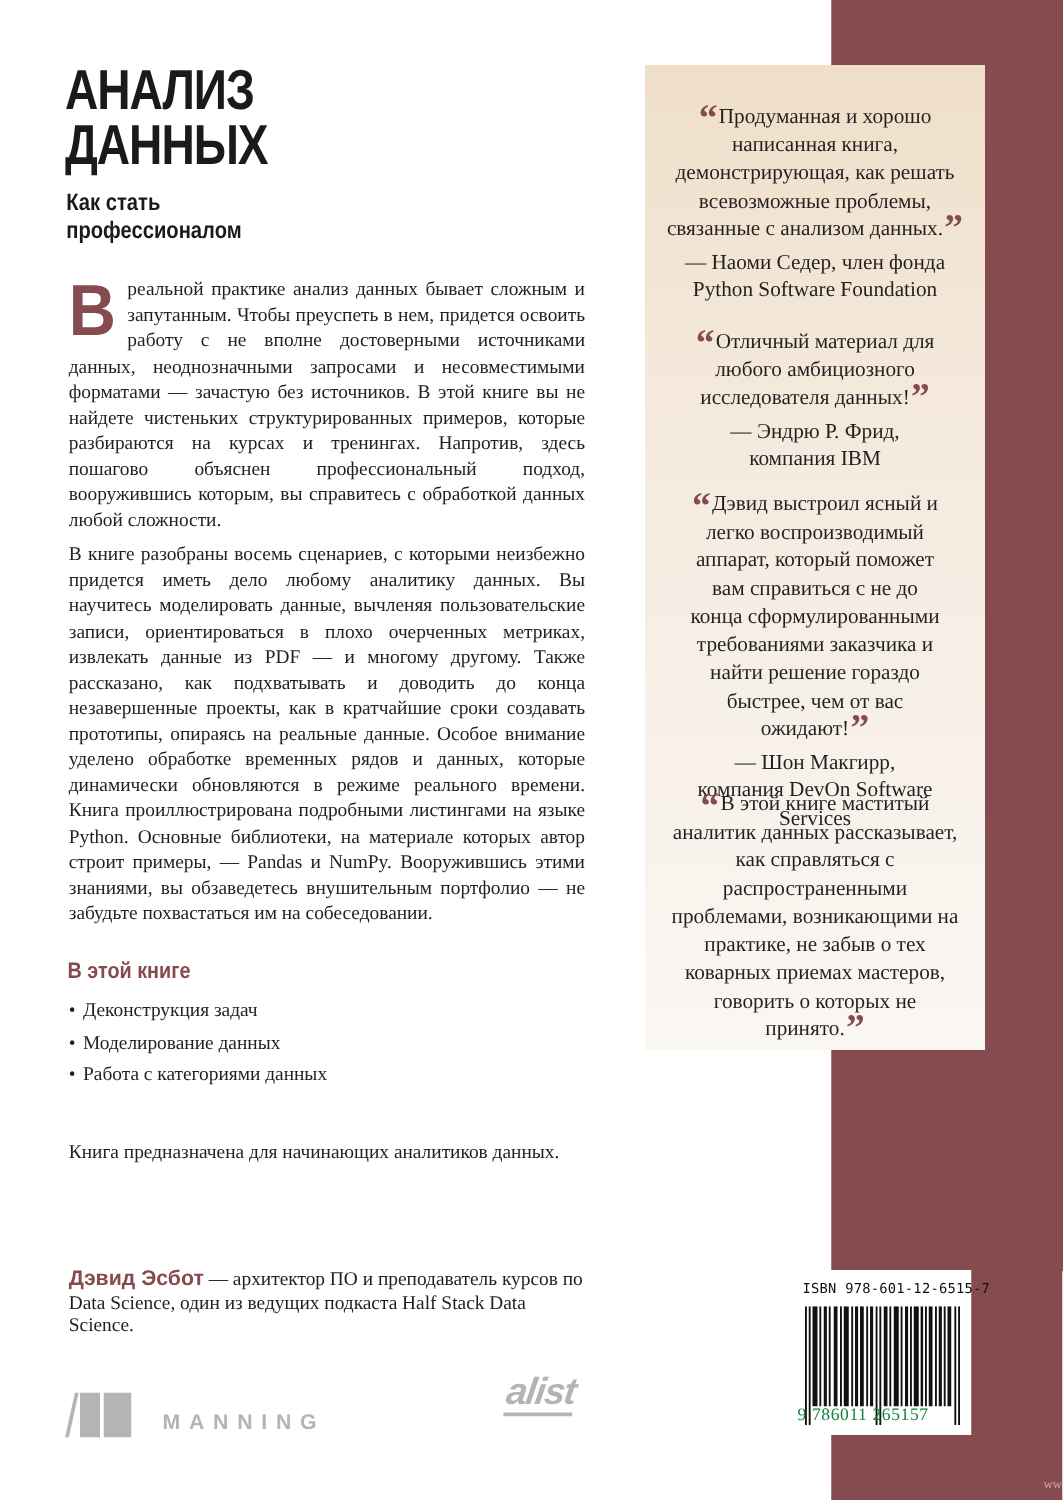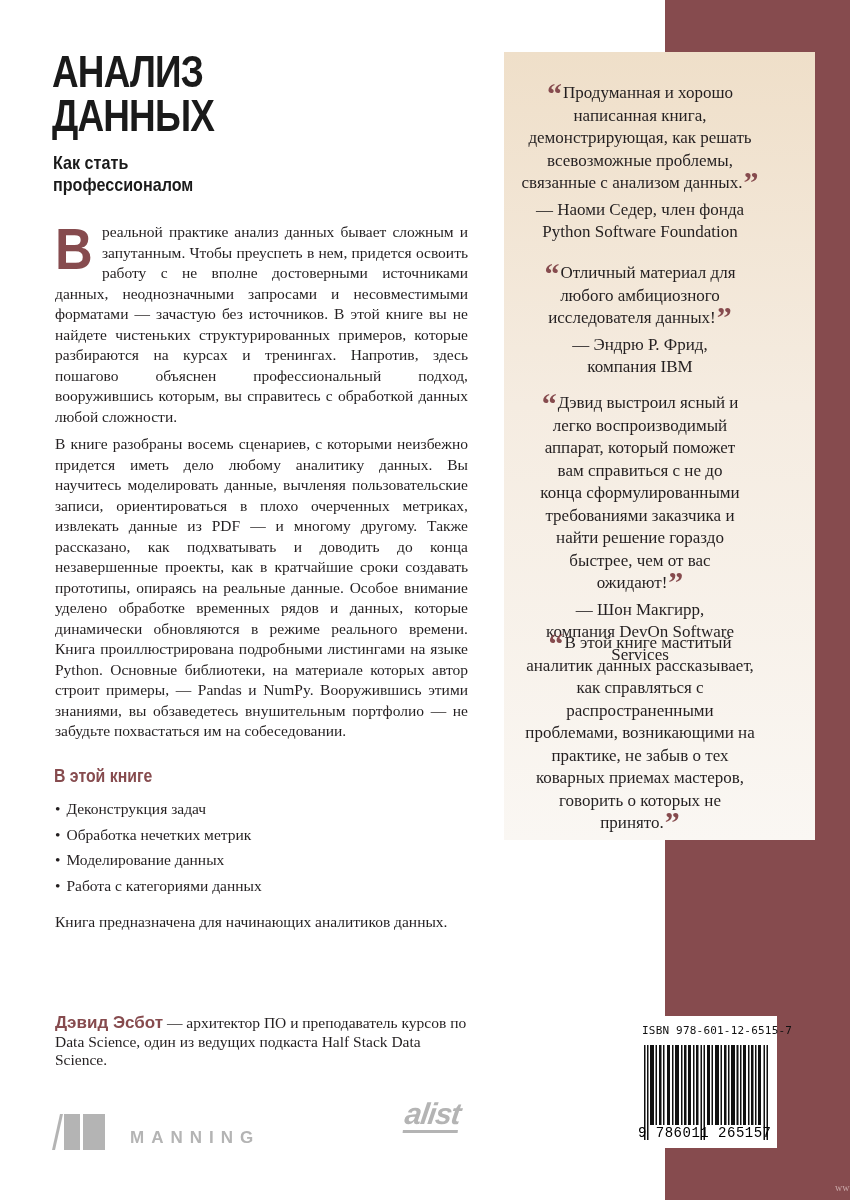--- a/index.html
+++ b/index.html
@@ -77,21 +77,21 @@
     }
     .alist {
       position: absolute; left: 405px; top: 1098px;
       font-family: "Liberation Sans", "DejaVu Sans", sans-serif;
       font-weight: bold; font-style: italic; font-size: 30px; color: #b4b4b4;
       letter-spacing: -1px; border-bottom: 3px solid #b4b4b4; line-height: 32px;
       transform: skewX(-8deg);
     }
     
     .quote-box {
-      position: absolute; left: 504px; top: 52px; width: 311px; height: 788px;
+      position: absolute; left: 516px; top: 52px; width: 272px; height: 788px;
       background: linear-gradient(to bottom, #efdfc9 0%, #f5ece1 45%, #faf7f3 100%);
     }
     .quote {
       position: absolute; left: 0; width: 272px; text-align: center;
       font-size: 17px; line-height: 22.5px; color: #231f20;
     }
     .qmark {
       font-family: "Liberation Serif", "DejaVu Serif", serif;
       font-weight: bold; color: #864b4e; font-size: 30px; line-height: 0;
       position: relative;
@@ -106,22 +106,22 @@
     }
     .isbn-text {
       position: absolute; left: 8px; top: 8px;
       font-family: "DejaVu Sans Mono", "Liberation Mono", monospace;
       font-size: 11px; color: #111; letter-spacing: 0.2px;
       white-space: nowrap;
     }
     .bars { position: absolute; left: 10px; top: 29px; width: 125px; height: 95px; }
     .ean-digits {
       position: absolute; left: 4px; top: 109px;
-      font-family: Liberation Mono, monospace;
-      font-size: 14px; color: #000000; letter-spacing: 0.5px; background: transparent;
+      font-family: Liberation Serif, serif;
+      font-size: 14px; color: #15803d; letter-spacing: 0.5px; background: transparent;
       white-space: nowrap;
     }
     .watermark {
       position: absolute; left: 789px; top: 1182px;
       font-family: Liberation Serif, serif;
       font-size: 10px; color: #c9a7a8; margin-left: 46px;
     }
   </style>
 </head>
 <body>
@@ -138,21 +138,20 @@
 </h2>
 
 <div class="body-col">
   <p><span class="dropcap">В</span><span> реальной практике анализ данных бывает сложным и запутанным. Чтобы преуспеть в нем, придется освоить работу с не вполне достоверными источниками данных, неоднозначными запросами и несовместимыми форматами — зачастую без источников. В этой книге вы не найдете чистеньких структурированных примеров, которые разбираются на курсах и тренингах. Напротив, здесь пошагово объяснен профессиональный подход, вооружившись которым, вы справитесь с обработкой данных любой сложности.</span></p>
   <p>В книге разобраны восемь сценариев, с которыми неизбежно придется иметь дело любому аналитику данных. Вы научитесь моделировать данные, вычленяя пользовательские записи, ориентироваться в плохо очерченных метриках, извлекать данные из PDF — и многому другому. Также рассказано, как подхватывать и доводить до конца незавершенные проекты, как в кратчайшие сроки создавать прототипы, опираясь на реальные данные. Особое внимание уделено обработке временных рядов и данных, которые динамически обновляются в режиме реального времени. Книга проиллюстрирована подробными листингами на языке Python. Основные библиотеки, на материале которых автор строит примеры, — Pandas и NumPy. Вооружившись этими знаниями, вы обзаведетесь внушительным портфолио — не забудьте похвастаться им на собеседовании.</p>
 </div>
 
 <div class="section-head">В этой книге</div>
 <ul class="features">
   <li>Деконструкция задач</li>
-  <li>Обработка нечетких метрик</li>
   <li>Моделирование данных</li>
   <li>Работа с категориями данных</li>
 </ul>
 
 <div class="audience">Книга предназначена для начинающих аналитиков данных.</div>
 
 <div class="author">
   <span class="author-name">Дэвид Эсбот</span><span> — архитектор ПО и преподаватель курсов по Data Science, один из ведущих подкаста Half Stack Data Science.</span>
 </div>
 

